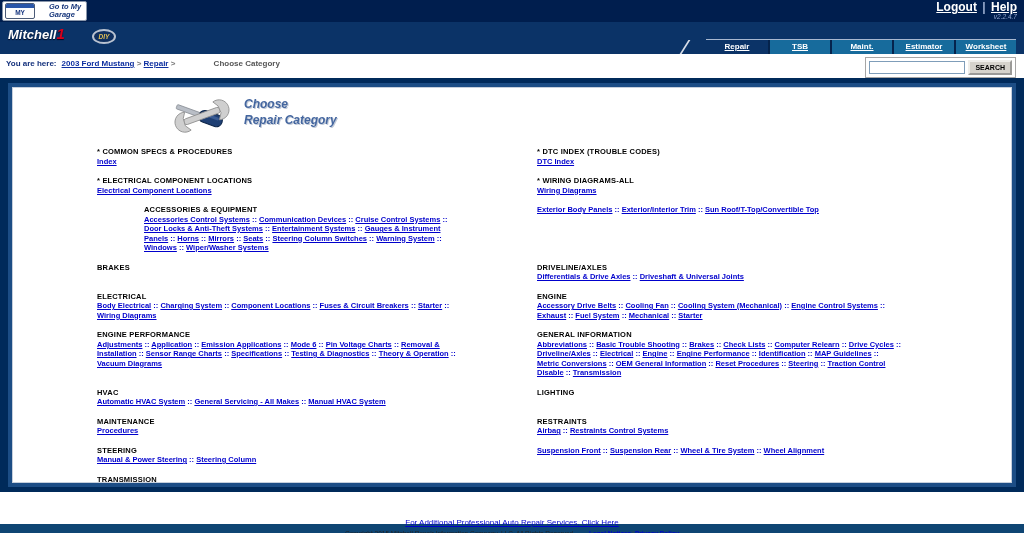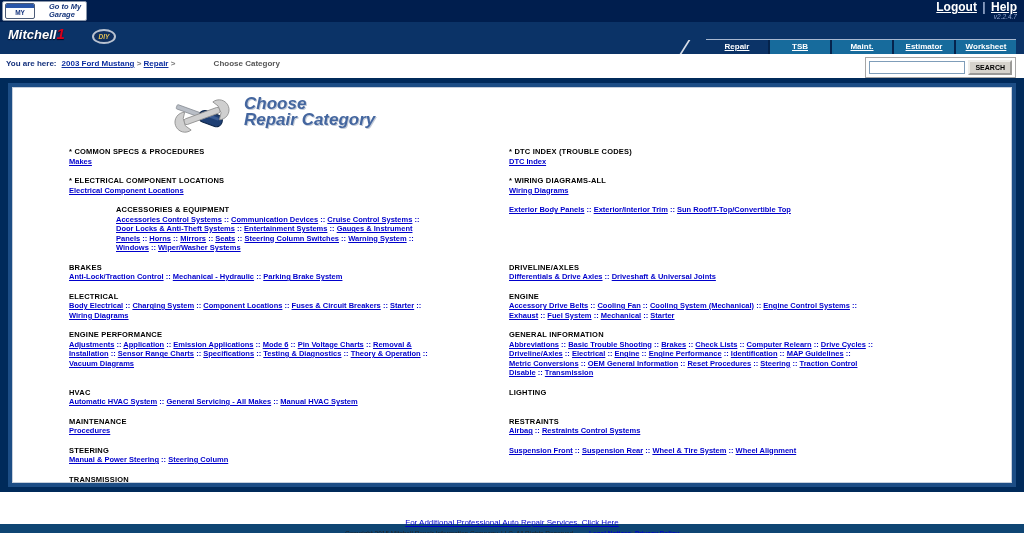--- a/index.html
+++ b/index.html
@@ -56,25 +56,25 @@
   .search-button { height:15px; font-size:7px; font-weight:bold; background:#d6d3cc;
     border:2px outset #efeeea; padding:0 5px; color:#000; font-family:inherit; cursor:pointer; }
 
   
   .content-frame { height:414px; background:var(--frame-navy,#002a5a); padding:5px 8px; }
   .panel { width:100%; height:100%; background:#fff; border:4px solid var(--panel-border,#1c4d85);
     box-shadow:inset 0 0 0 1px #c6cfdc; overflow:hidden; }
   .page-heading { display:flex; align-items:flex-start; margin:6px 0 0 160px; height:48px; }
   .tools-icon { flex:0 0 auto; }
   .heading-text { margin-left:12px; font-style:italic; font-weight:bold;
-    color:var(--heading-steel,#44669f); font-size:17px; line-height:16px;
+    color:var(--heading-steel,#44669f); font-size:12px; line-height:16px;
     text-shadow:1px 1px 0 #c3cbd8; margin-top:3px; }
 
   .category-grid { display:grid; grid-template-columns:368px 364px; column-gap:72px; row-gap:10px;
-    padding-left:57px; margin-top:6px; }
+    padding-left:85px; margin-top:6px; }
   .cat-section { }
   .cat-title { font-size:7.5px; font-weight:bold; color:#000; line-height:9.5px; letter-spacing:0.2px; }
   .cat-links { font-size:7.5px; font-weight:bold; line-height:9.5px; }
   .cat-link { color:var(--link-blue,#0000cc); text-decoration:underline; }
   .link-sep { color:var(--link-blue,#0000cc); }
 
   
   .footer { height:32px; background:#fff; text-align:center; padding-top:19px; }
   .promo { color:var(--link-blue,#0000cc); text-decoration:underline; font-size:8px; line-height:10px;
     display:inline-block; }
@@ -154,33 +154,32 @@
         </g>
       </svg>
       <div class="heading-text">
         <div>Choose</div>
         <div>Repair Category</div>
       </div>
     </div>
     <div class="category-grid">
         <div class="cat-section" style="grid-area: 1 / 1;">
           <div class="cat-title">* COMMON SPECS &amp; PROCEDURES</div>
-          <div class="cat-links"><a class="cat-link">Makes</a></div>
+          <div class="cat-links"><a class="cat-link">Index</a></div>
         </div>
         <div class="cat-section" style="grid-area: 2 / 1;">
           <div class="cat-title">* ELECTRICAL COMPONENT LOCATIONS</div>
           <div class="cat-links"><a class="cat-link">Electrical Component Locations</a></div>
         </div>
         <div class="cat-section" style="grid-area: 3 / 1; margin-left: 47px;">
           <div class="cat-title">ACCESSORIES &amp; EQUIPMENT</div>
           <div class="cat-links"><a class="cat-link">Accessories Control Systems</a><span class="link-sep"> :: </span><a class="cat-link">Communication Devices</a><span class="link-sep"> :: </span><a class="cat-link">Cruise Control Systems</a><span class="link-sep"> :: </span><a class="cat-link">Door Locks &amp; Anti-Theft Systems</a><span class="link-sep"> :: </span><a class="cat-link">Entertainment Systems</a><span class="link-sep"> :: </span><a class="cat-link">Gauges &amp; Instrument Panels</a><span class="link-sep"> :: </span><a class="cat-link">Horns</a><span class="link-sep"> :: </span><a class="cat-link">Mirrors</a><span class="link-sep"> :: </span><a class="cat-link">Seats</a><span class="link-sep"> :: </span><a class="cat-link">Steering Column Switches</a><span class="link-sep"> :: </span><a class="cat-link">Warning System</a><span class="link-sep"> :: </span><a class="cat-link">Windows</a><span class="link-sep"> :: </span><a class="cat-link">Wiper/Washer Systems</a></div>
         </div>
         <div class="cat-section" style="grid-area: 4 / 1;">
           <div class="cat-title">BRAKES</div>
-          <div class="cat-links"><a class="cat-link">Anti-Lock/Traction Control</a><span class="link-sep"> :: </span><a class="cat-link">Mechanical - Hydraulic</a><span class="link-sep"> :: </span><a class="cat-link">Parking Brake System</a></div>
         </div>
         <div class="cat-section" style="grid-area: 5 / 1;">
           <div class="cat-title">ELECTRICAL</div>
           <div class="cat-links"><a class="cat-link">Body Electrical</a><span class="link-sep"> :: </span><a class="cat-link">Charging System</a><span class="link-sep"> :: </span><a class="cat-link">Component Locations</a><span class="link-sep"> :: </span><a class="cat-link">Fuses &amp; Circuit Breakers</a><span class="link-sep"> :: </span><a class="cat-link">Starter</a><span class="link-sep"> :: </span><a class="cat-link">Wiring Diagrams</a></div>
         </div>
         <div class="cat-section" style="grid-area: 6 / 1;">
           <div class="cat-title">ENGINE PERFORMANCE</div>
           <div class="cat-links"><a class="cat-link">Adjustments</a><span class="link-sep"> :: </span><a class="cat-link">Application</a><span class="link-sep"> :: </span><a class="cat-link">Emission Applications</a><span class="link-sep"> :: </span><a class="cat-link">Mode 6</a><span class="link-sep"> :: </span><a class="cat-link">Pin Voltage Charts</a><span class="link-sep"> :: </span><a class="cat-link">Removal &amp; Installation</a><span class="link-sep"> :: </span><a class="cat-link">Sensor Range Charts</a><span class="link-sep"> :: </span><a class="cat-link">Specifications</a><span class="link-sep"> :: </span><a class="cat-link">Testing &amp; Diagnostics</a><span class="link-sep"> :: </span><a class="cat-link">Theory &amp; Operation</a><span class="link-sep"> :: </span><a class="cat-link">Vacuum Diagrams</a></div>
         </div>
         <div class="cat-section" style="grid-area: 7 / 1;">

